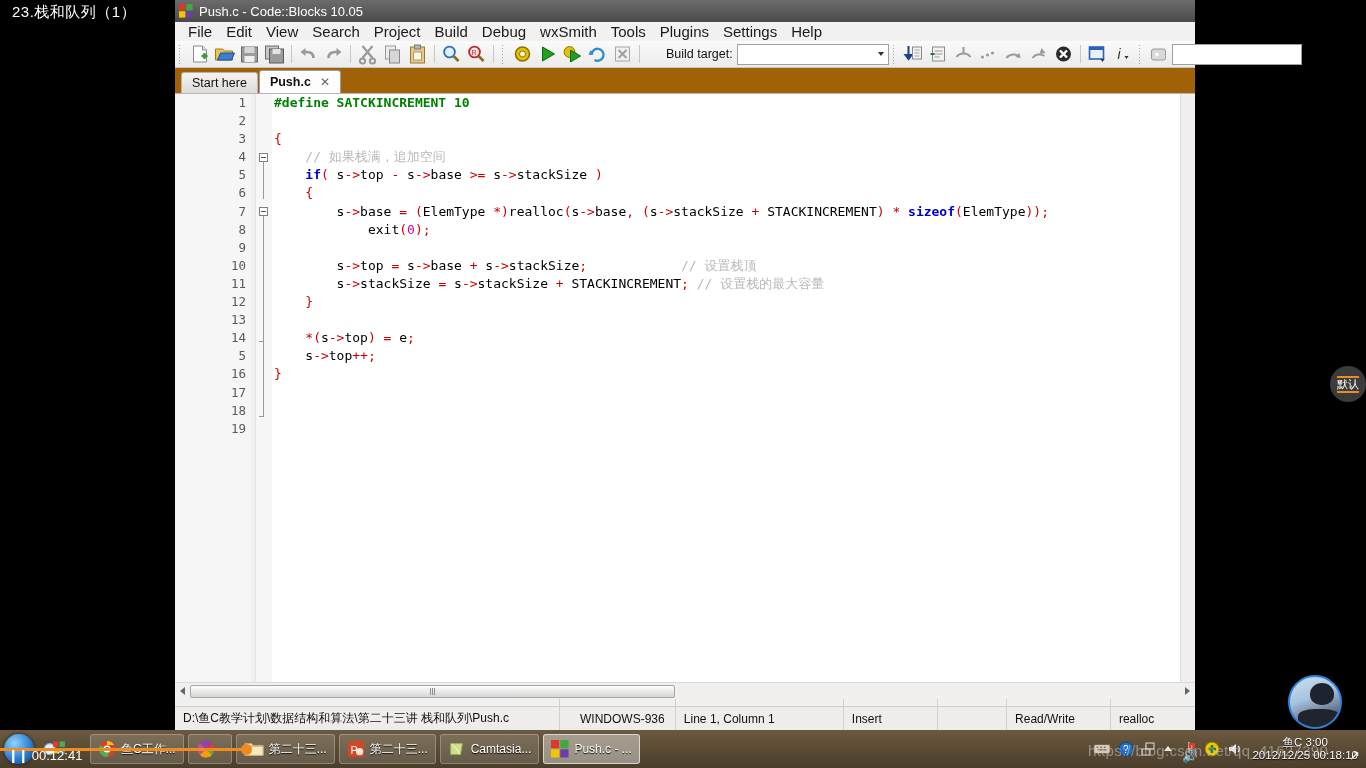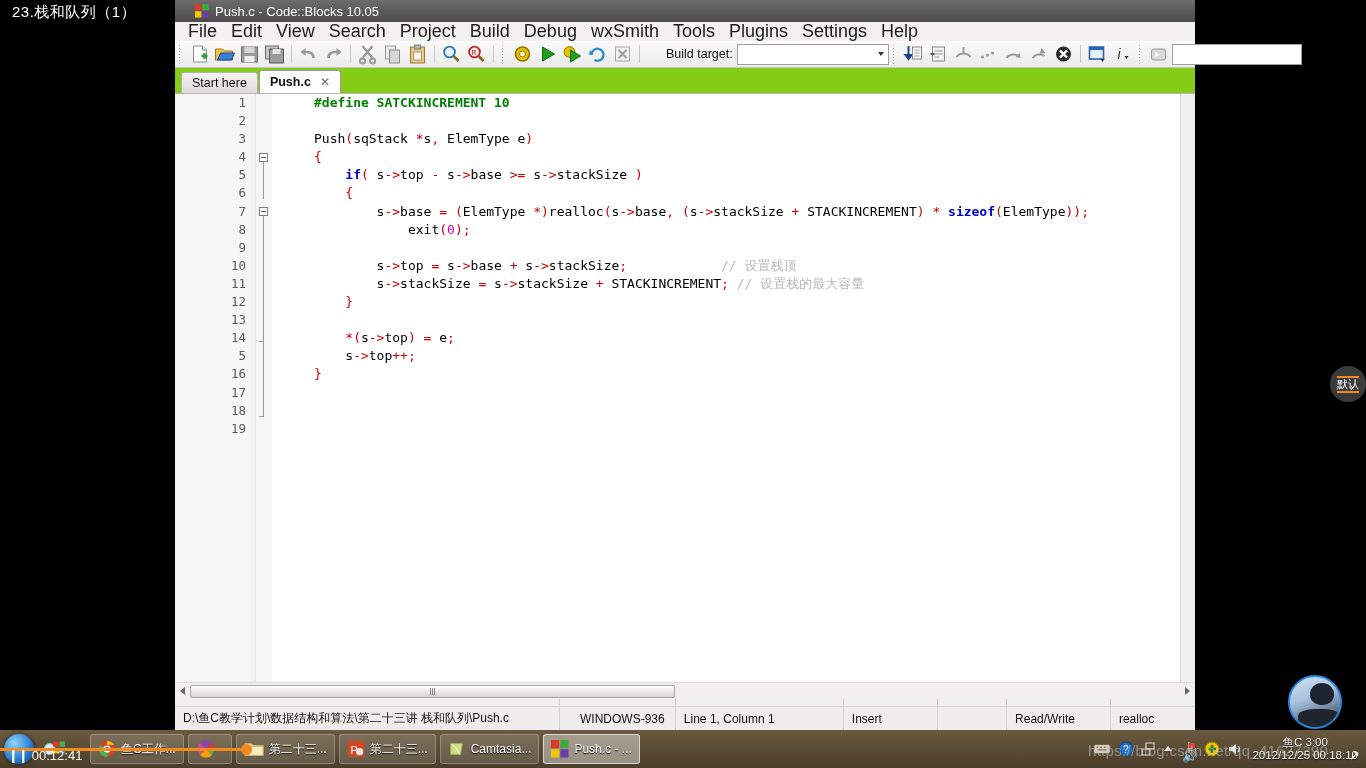--- a/index.html
+++ b/index.html
@@ -23,31 +23,31 @@
     display:flex;align-items:center;justify-content:center;
     white-space:nowrap;letter-spacing:0px;
   }
 
   
   .cbwin{position:absolute;left:175px;top:0;width:1020px;height:730px;background:#f0f0f0;}
 
   .titlebar{
     position:absolute;left:0;top:0;width:1020px;height:22px;
     background:linear-gradient(#6c6c6c,#4a4a4a);
-    display:flex;align-items:center;padding-left:20px;box-sizing:border-box;
+    display:flex;align-items:center;padding-left:4px;box-sizing:border-box;
   }
   .cb-logo{width:14px;height:14px;display:block;margin-right:6px;flex:0 0 auto;}
   .titlebar .ttl{color:#ffffff;font-size:13px;white-space:nowrap;}
 
   .menubar{
     position:absolute;left:0;top:22px;width:1020px;height:19px;
     background:#f2f1f0;display:flex;align-items:center;
     padding-left:6px;box-sizing:border-box;
   }
-  .menubar .mi{font-size:18px;color:#1a1a1a;padding:1px 7px;white-space:nowrap;}
+  .menubar .mi{font-size:15px;color:#1a1a1a;padding:1px 7px;white-space:nowrap;}
 
   .toolbar{
     position:absolute;left:0;top:41px;width:1020px;height:27px;
     background:linear-gradient(#fbfbfb,#eceaea);
     border-bottom:1px solid #c6c4c2;
     display:flex;align-items:center;box-sizing:border-box;
   }
   .grip{width:7px;height:19px;margin:0 3px 0 2px;flex:0 0 auto;
     background-image:radial-gradient(#a9a7a4 40%, transparent 41%);
     background-size:3px 3px;background-position:1px 2px;background-repeat:repeat-y;}
@@ -63,21 +63,21 @@
     display:block;width:0;height:0;border-left:3.5px solid transparent;
     border-right:3.5px solid transparent;border-top:4px solid #333;
   }
   .wide-field{
     width:128px;height:19px;background:#fff;border:1px solid #a0a0a0;flex:0 0 auto;
   }
 
   
   .tabstrip{
     position:absolute;left:0;top:68px;width:1020px;height:26px;
-    background:#84cc16;border-bottom:1px solid #b8b6b4;
+    background:#a16207;border-bottom:1px solid #b8b6b4;
     display:flex;align-items:flex-end;padding-left:6px;box-sizing:border-box;
   }
   .tab{
     height:21px;display:flex;align-items:center;padding:0 10px;margin-right:1px;
     font-size:12.5px;color:#111;background:linear-gradient(#f4f3f2,#dedcda);
     border:1px solid #b4b2b0;border-bottom:none;
     border-radius:3px 3px 0 0;box-sizing:border-box;white-space:nowrap;
   }
   .tab.active{
     background:#fdfdfd;font-weight:bold;height:23px;border-color:#9e9c9a;
@@ -101,21 +101,21 @@
     position:absolute;left:97px;top:0;right:0;height:588px;background:#fff;
   }
   .lines{position:absolute;left:0;top:0;width:100%;}
   .lnrow{
     height:18.1px;line-height:18.1px;font-family:"DejaVu Sans Mono","Liberation Mono",monospace;
     font-size:12.5px;color:#5a5a5a;text-align:right;padding-right:9px;box-sizing:border-box;
   }
   .coderow{
     height:18.1px;line-height:18.1px;white-space:pre;
     font-family:"DejaVu Sans Mono","Liberation Mono",monospace;
-    font-size:13px;color:#000;padding-left:2px;margin-left:40px;
+    font-size:13px;color:#000;padding-left:2px;
   }
   .k{color:#0000cc;font-weight:bold;}     
   .pp{color:#008000;font-weight:bold;}    
   .op{color:#cc0000;}                     
   .num{color:#cc00aa;}                    
   .cm{color:#b9b9b9;}                     
   .id{color:#000;}
   .cursorsel{background:#c9c6ee;outline:1px solid #8d88d8;}
 
   .foldbox{
@@ -450,22 +450,22 @@
         <div class="foldline" style="top:122px;height:125px;"></div>
         <div class="foldtick" style="top:247px;"></div>
         <div class="foldline" style="top:122px;height:200px;"></div>
         <div class="foldtick" style="top:322px;"></div>
       </div>
 
       <div class="codearea">
         <div class="lines" id="code-lines">
             <div class="coderow"><span class="pp">#define SATCKINCREMENT 10</span></div>
             <div class="coderow">&nbsp;</div>
-            <div class="coderow"><span class="id">Push</span><span class="op">(</span><span class="id">sqStack </span><span class="op">*</span><span class="id">s</span><span class="op">,</span><span class="id"> ElemType e</span><span class="op">)</span></div>
             <div class="coderow"><span class="op">{</span></div>
+            <div class="coderow"><span class="cm">    // 如果栈满，追加空间</span></div>
             <div class="coderow"><span class="id">    </span><span class="k">if</span><span class="op">(</span><span class="id"> s</span><span class="op">-&gt;</span><span class="id">top </span><span class="op">-</span><span class="id"> s</span><span class="op">-&gt;</span><span class="id">base </span><span class="op">&gt;=</span><span class="id"> s</span><span class="op">-&gt;</span><span class="id">stackSize </span><span class="op">)</span></div>
             <div class="coderow"><span class="id">    </span><span class="op">{</span></div>
             <div class="coderow"><span class="id">        s</span><span class="op">-&gt;</span><span class="id">base </span><span class="op">=</span><span class="id"> </span><span class="op">(</span><span class="id">ElemType </span><span class="op">*)</span><span class="id">realloc</span><span class="op">(</span><span class="id">s</span><span class="op">-&gt;</span><span class="id">base</span><span class="op">, (</span><span class="id">s</span><span class="op">-&gt;</span><span class="id">stackSize </span><span class="op">+</span><span class="id"> STACKINCREMENT</span><span class="op">) * </span><span class="k">sizeof</span><span class="op">(</span><span class="id">ElemType</span><span class="op">));</span></div>
             <div class="coderow"><span class="id">            exit</span><span class="op">(</span><span class="num">0</span><span class="op">);</span></div>
             <div class="coderow">&nbsp;</div>
             <div class="coderow"><span class="id">        s</span><span class="op">-&gt;</span><span class="id">top </span><span class="op">=</span><span class="id"> s</span><span class="op">-&gt;</span><span class="id">base </span><span class="op">+</span><span class="id"> s</span><span class="op">-&gt;</span><span class="id">stackSize</span><span class="op">;</span><span class="cm">            // 设置栈顶</span></div>
             <div class="coderow"><span class="id">        s</span><span class="op">-&gt;</span><span class="id">stackSize </span><span class="op">=</span><span class="id"> s</span><span class="op">-&gt;</span><span class="id">stackSize </span><span class="op">+</span><span class="id"> STACKINCREMENT</span><span class="op">;</span><span class="cm"> // 设置栈的最大容量</span></div>
             <div class="coderow"><span class="id">    </span><span class="op">}</span></div>
             <div class="coderow">&nbsp;</div>
             <div class="coderow"><span class="id">    </span><span class="op">*(</span><span class="id">s</span><span class="op">-&gt;</span><span class="id">top</span><span class="op">) </span><span class="op">=</span><span class="id"> e</span><span class="op">;</span></div>

